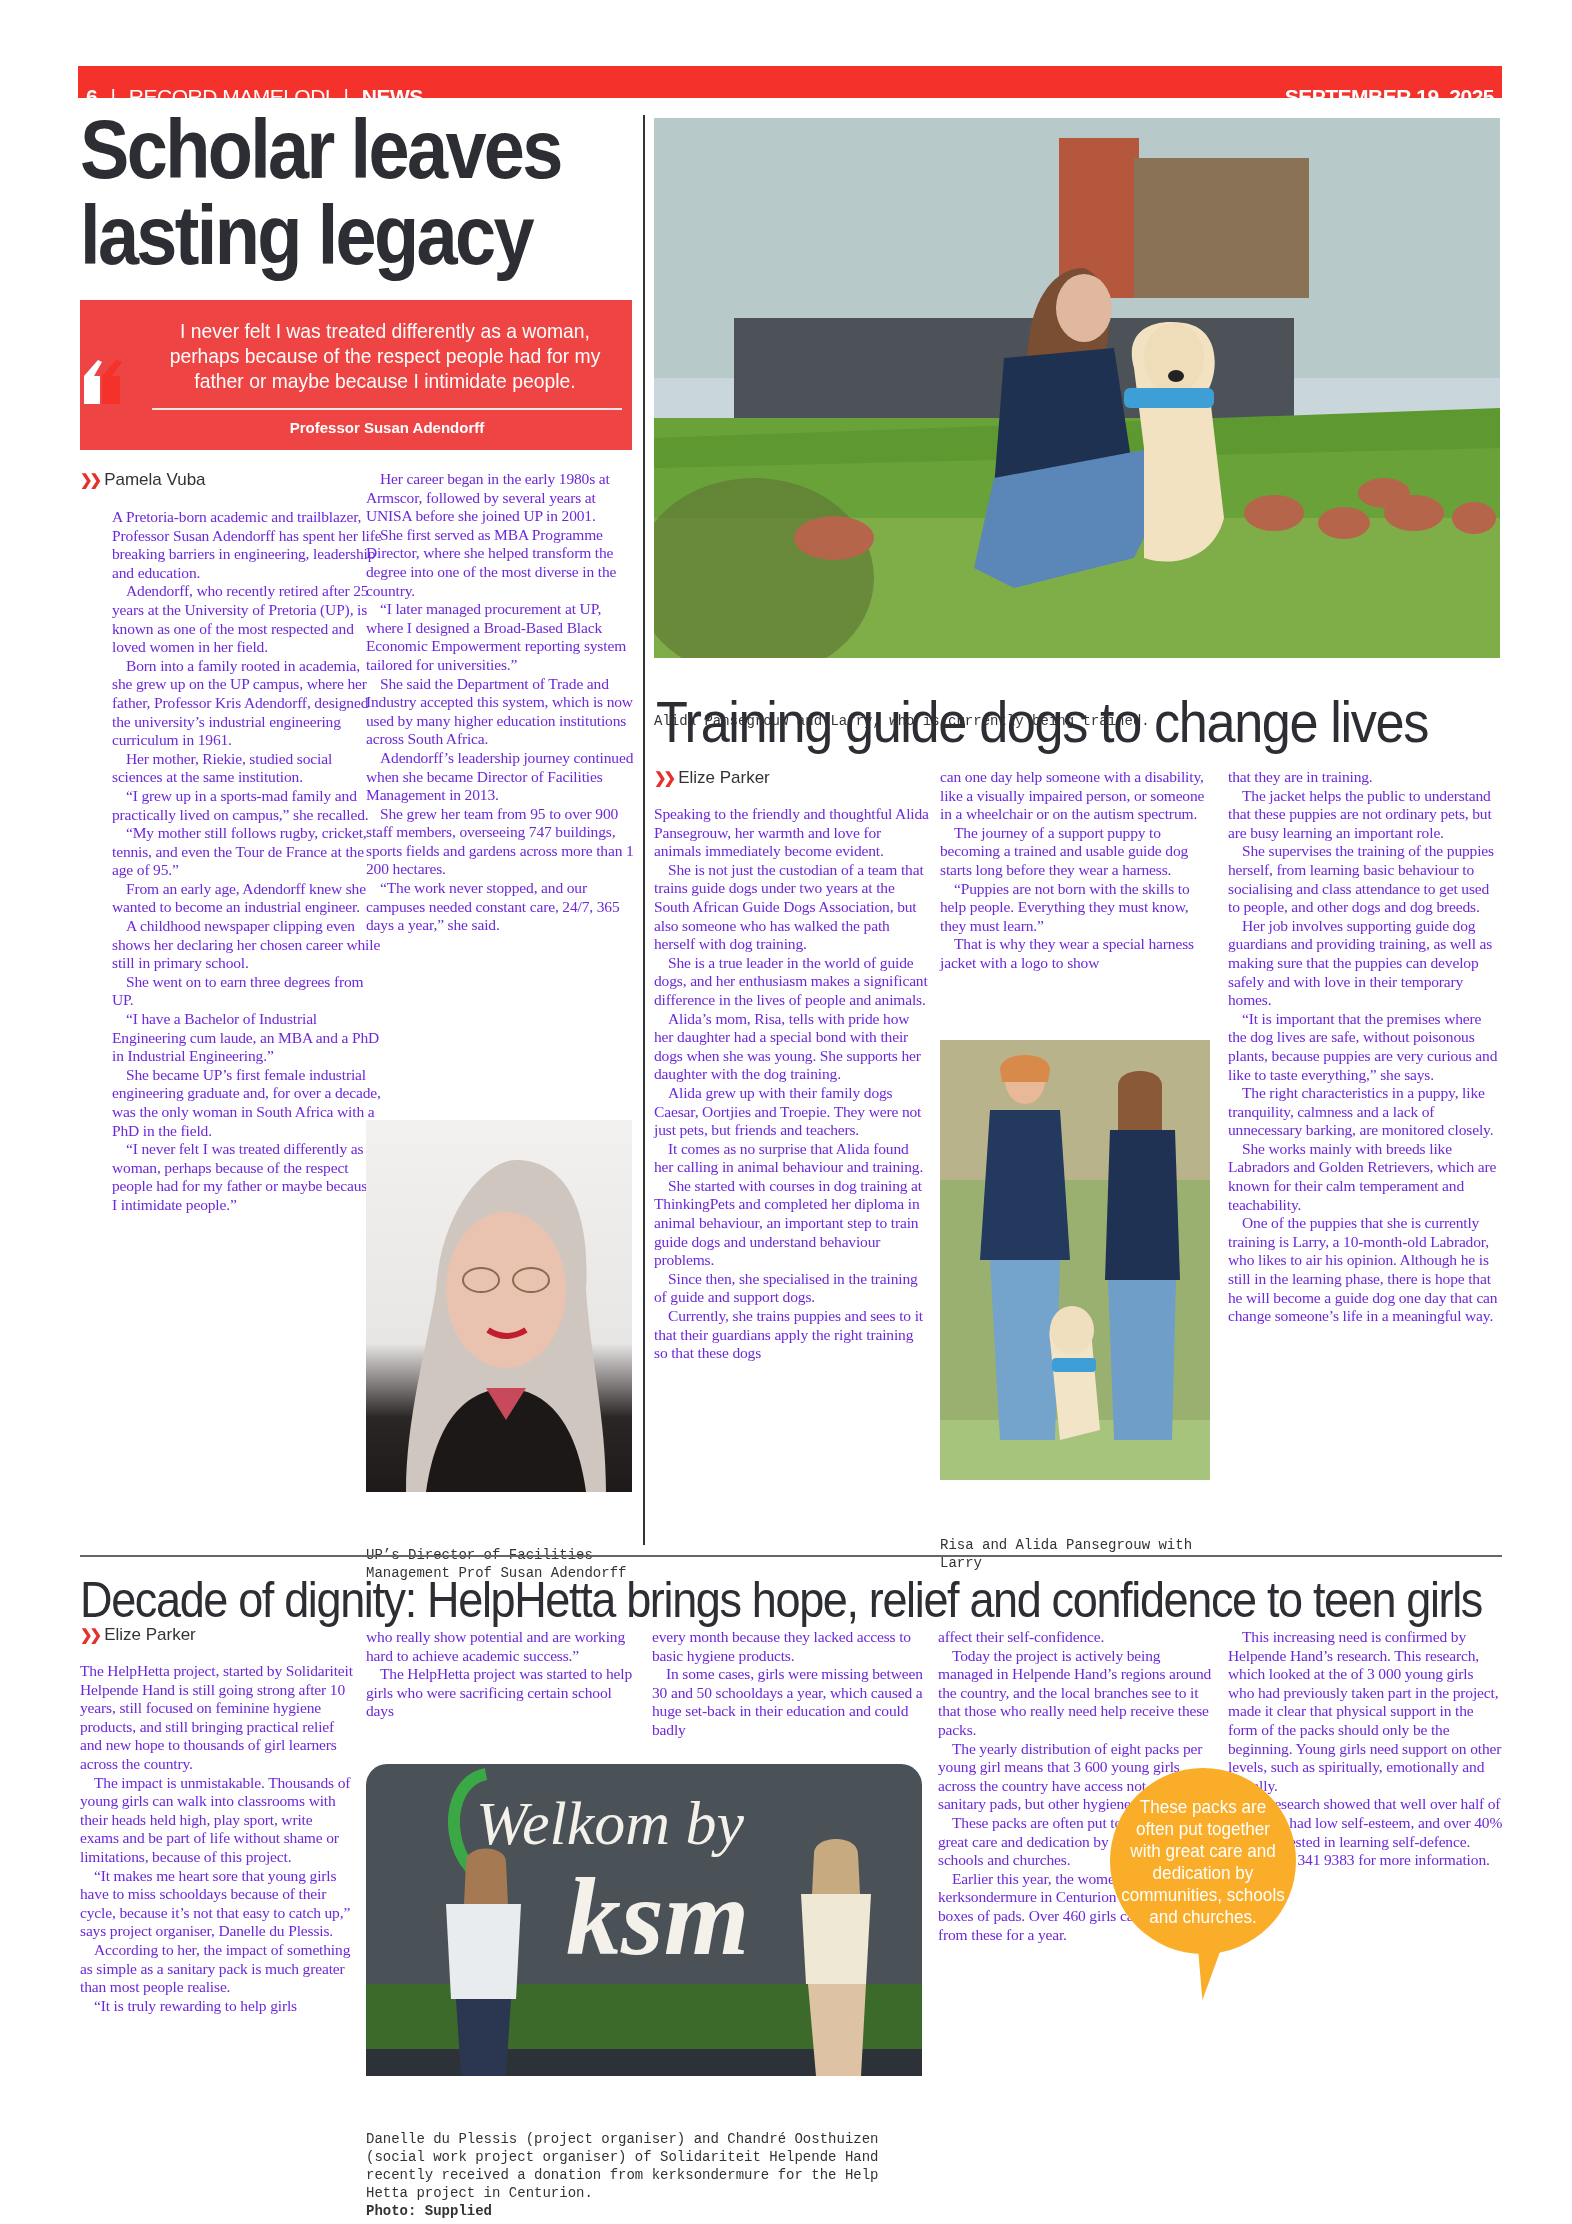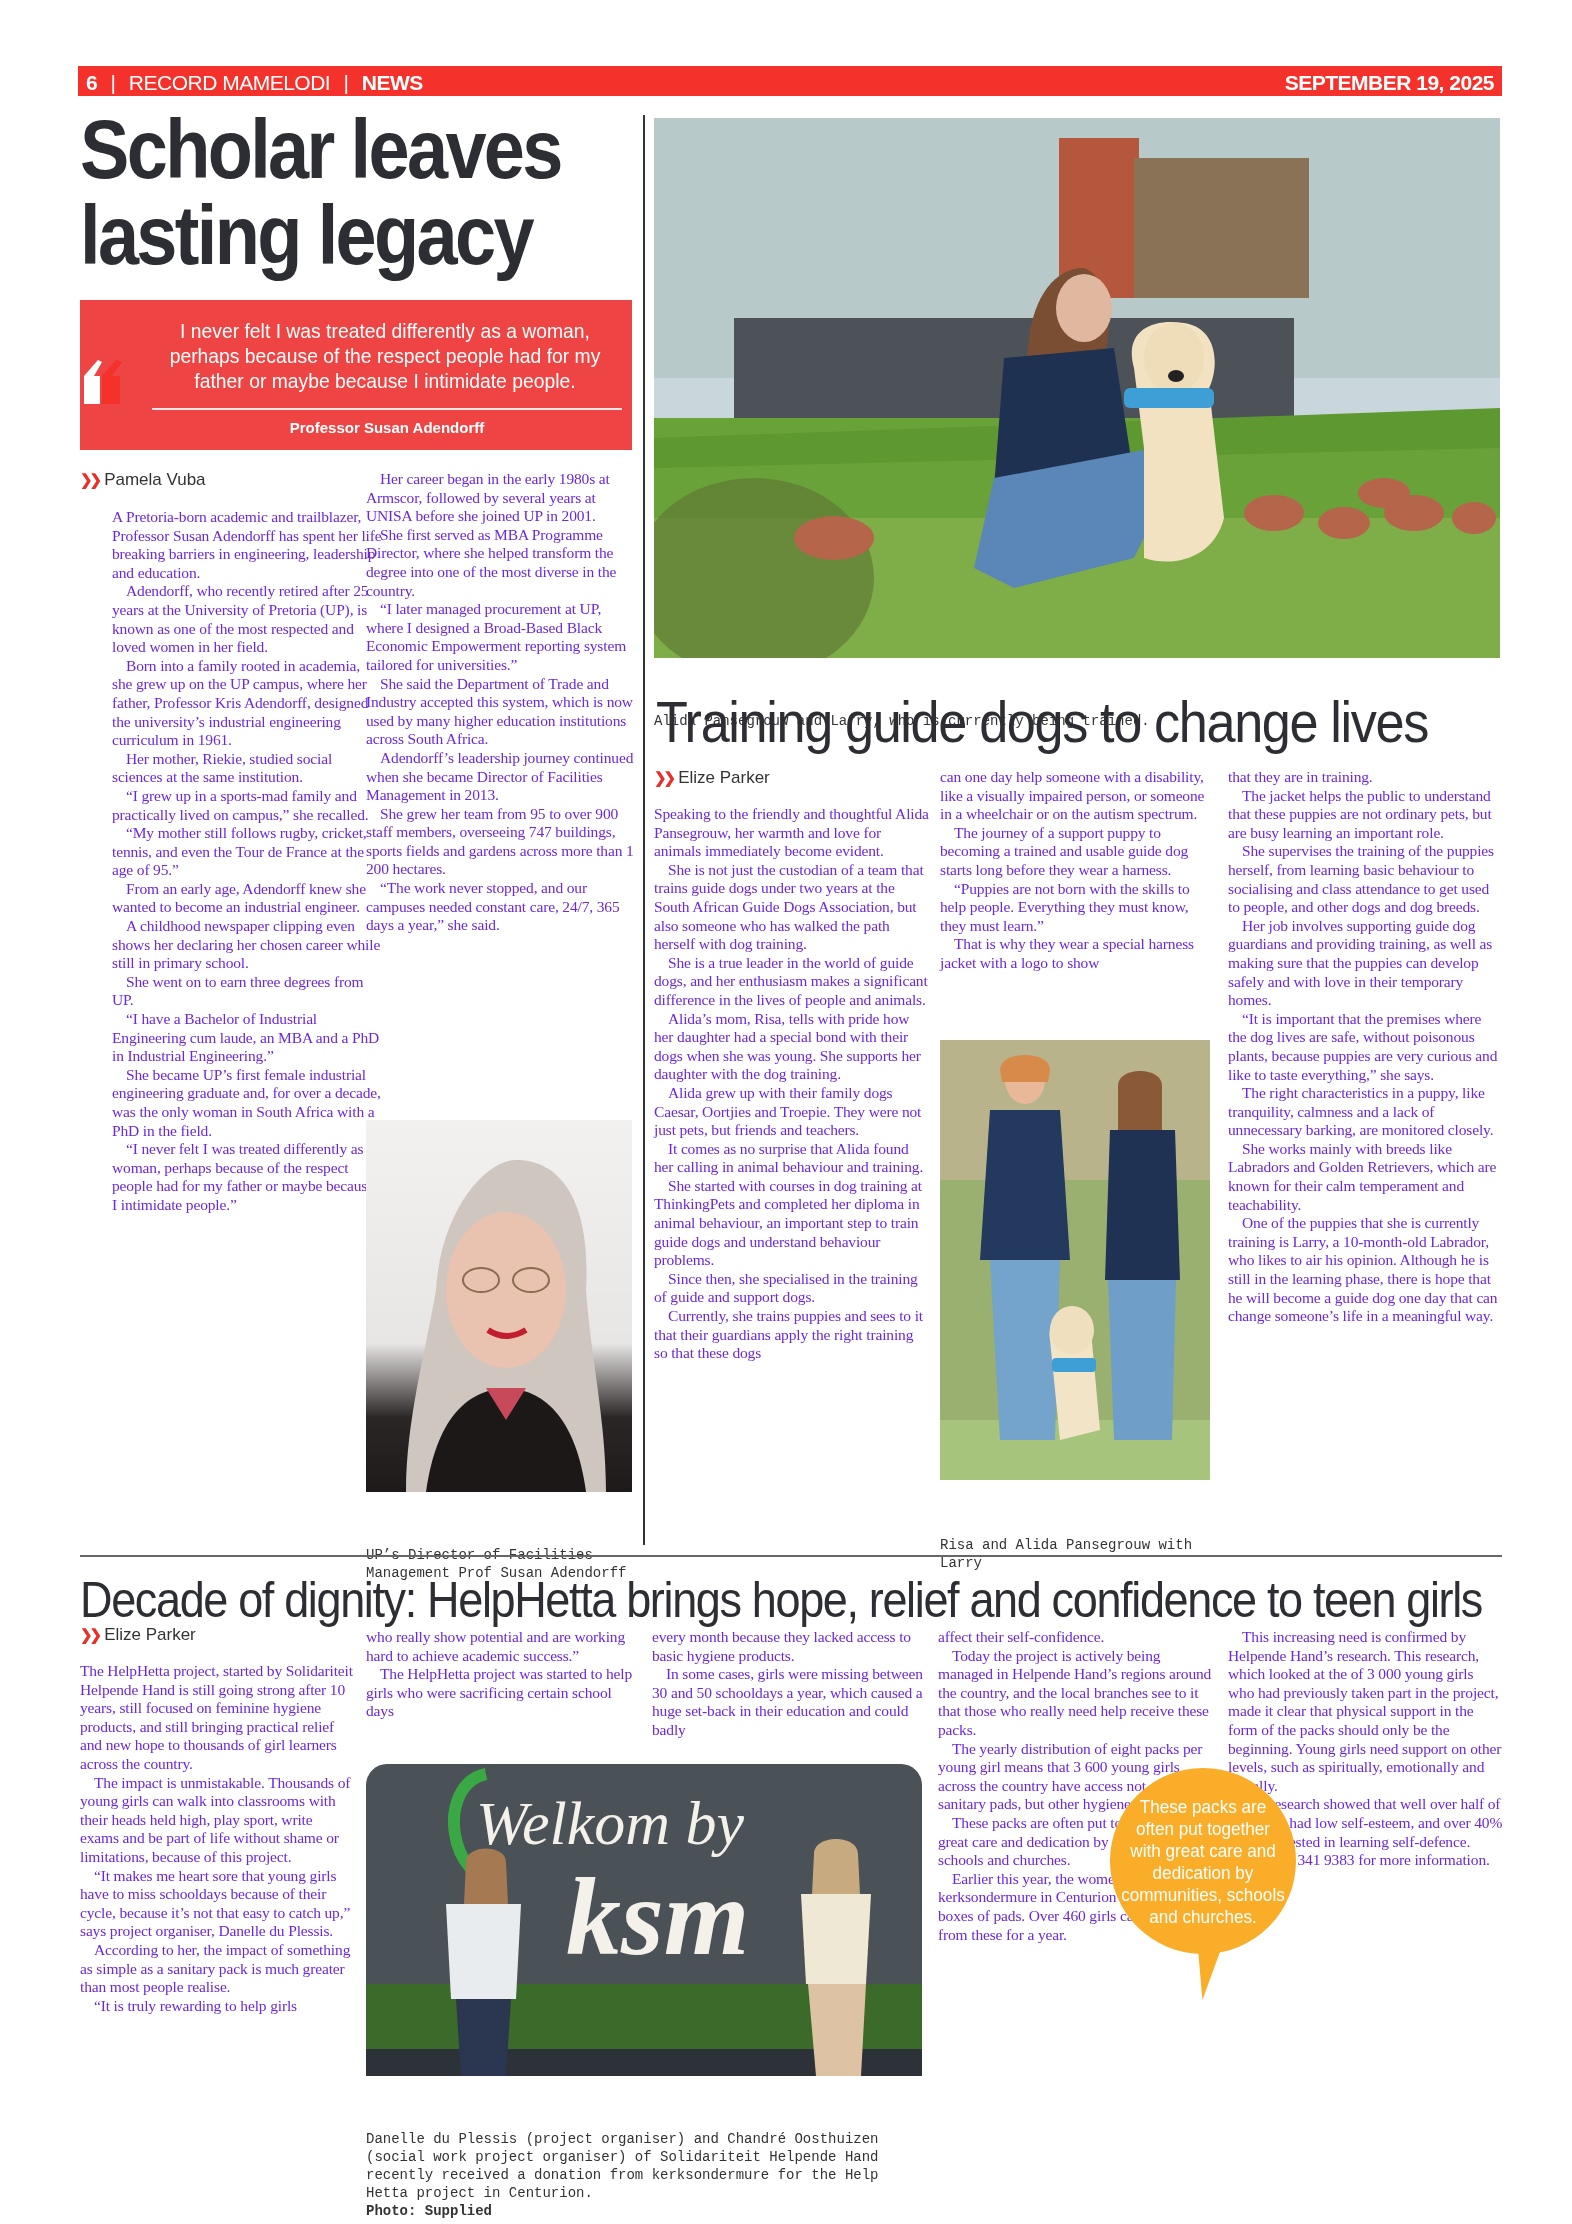--- a/index.html
+++ b/index.html
@@ -4,21 +4,21 @@
 <style>
   * { box-sizing: border-box; margin: 0; padding: 0; }
   html, body { width: 1572px; height: 2224px; background: #ffffff; overflow: hidden; }
   body { position: relative; font-family: "Liberation Serif", serif; color: #2b2b2b; }
 
   .abs { position: absolute; }
 
   
   .topbar { left: 78px; top: 66px; width: 1424px; height: 30px; background: #f4312a; color: #fff;
     font-family: "Liberation Sans", sans-serif; font-weight: bold; font-size: 21px; line-height: 30px;
-    display: flex; justify-content: space-between; padding: 2px 8px; transform-origin: left; letter-spacing: -0.5px; }
+    display: flex; justify-content: space-between; padding: 16px 8px; transform-origin: left; letter-spacing: -0.5px; }
   .topbar .left span { margin-right: 8px; }
   .topbar .left .light { font-weight: normal; }
 
   
   .headline-main { left: 80px; top: 106px; width: 560px; font-family: "Liberation Sans", sans-serif; font-weight: bold;
     font-size: 84px; line-height: 86px; color: #2c2e33; letter-spacing: -3px; transform: scaleX(0.88); transform-origin: left top; width: 650px; }
   .headline-2 { left: 656px; top: 690px; width: 860px; font-family: "Liberation Sans", sans-serif; font-size: 58px; line-height: 64px;
     color: #2c2e33; letter-spacing: -1.5px; transform: scaleX(0.9); transform-origin: left top; white-space: nowrap; }
   .headline-3 { left: 80px; top: 1572px; width: 1560px; font-family: "Liberation Sans", sans-serif; font-size: 50px; line-height: 56px;
     color: #2c2e33; letter-spacing: -1.5px; transform: scaleX(0.9); transform-origin: left top; white-space: nowrap; }

